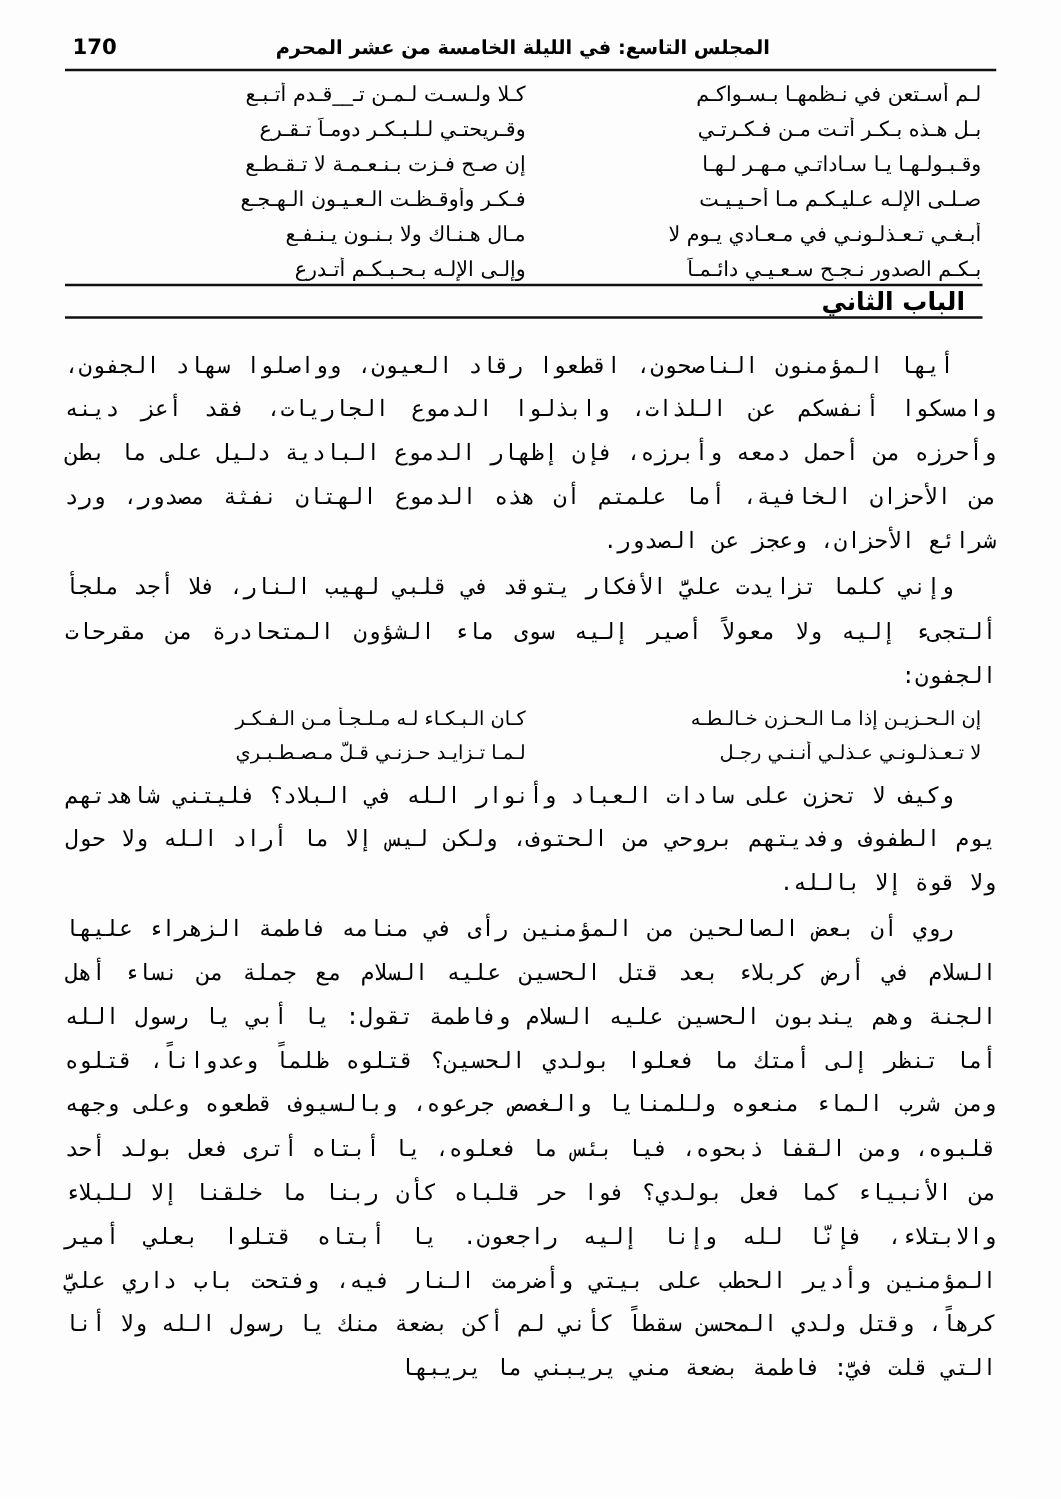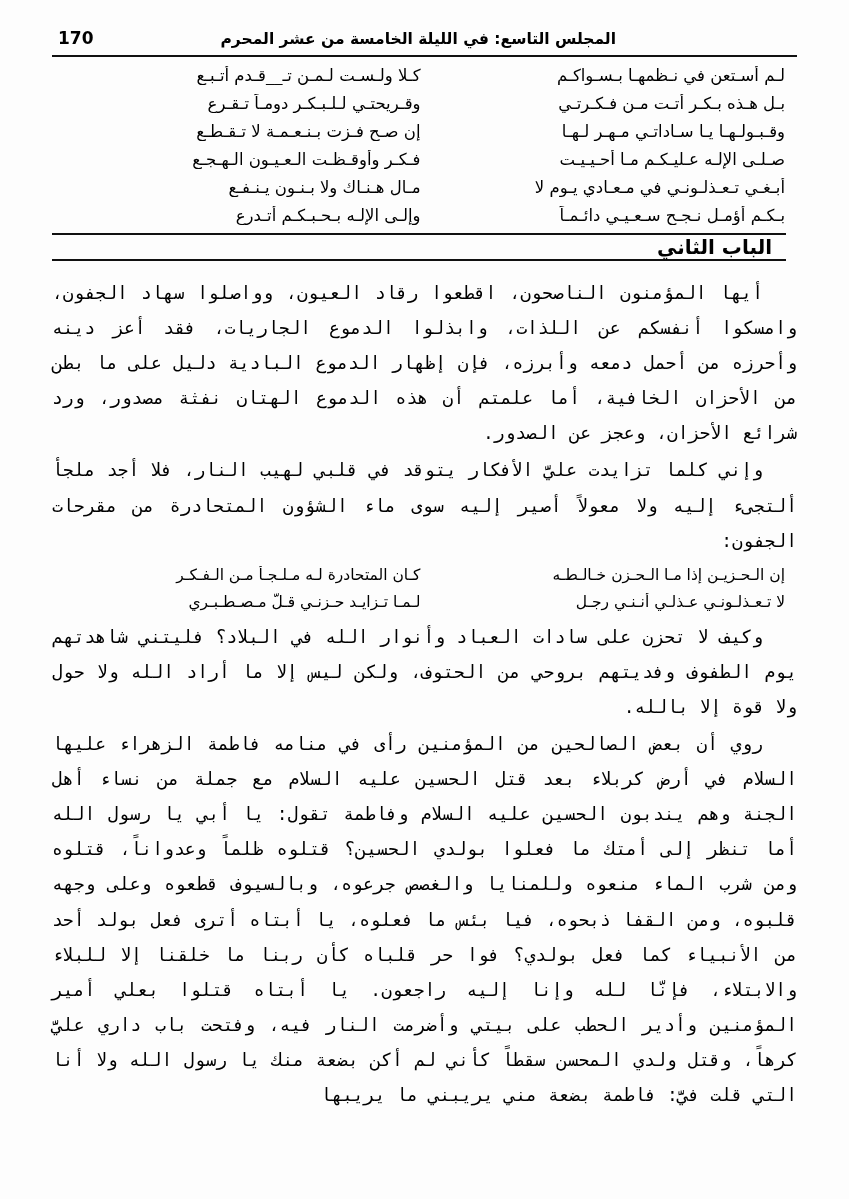--- a/index.html
+++ b/index.html
@@ -79,21 +79,21 @@
   }
   .poem .poem-line:last-child {
     margin-bottom: 2px;
   }
 
   
   .chapter-band {
     margin-bottom: 4px;
     display: flex;
     flex-direction: row;
-    align-items: center;
+    align-items: flex-start;
     direction: rtl;
     height: 40px;
   }
   .chapter-bar {
     width: 11px;
     background: #151515;
     flex: 0 0 auto;
   }
   .chapter-title-wrap {
     flex: 1 1 auto;
@@ -159,41 +159,41 @@
     </div>
     <div class="poem-line">
       <div class="hemistich right">صـلـى الإلـه عـليـكـم مـا أحـيـيـت</div>
       <div class="hemistich left">فـكـر وأوقـظـت الـعـيـون الـهـجـع</div>
     </div>
     <div class="poem-line">
       <div class="hemistich right">أبـغـي تـعـذلـونـي في مـعـادي يـوم لا</div>
       <div class="hemistich left">مـال هـنـاك ولا بـنـون يـنـفـع</div>
     </div>
     <div class="poem-line">
-      <div class="hemistich right">بـكـم أؤمـل نـجـح سـعـيـي دائـمـاً</div>
+      <div class="hemistich right">بـكـم الصدور نـجـح سـعـيـي دائـمـاً</div>
       <div class="hemistich left">وإلـى الإلـه بـحـبـكـم أتـدرع</div>
     </div>
   </div>
 
   <div class="chapter-band">
     <div class="chapter-bar"></div>
     <div class="chapter-title-wrap">
       <span class="chapter-title">الباب الثاني</span>
     </div>
   </div>
 
   <div class="prose">
     <p>أيها المؤمنون الناصحون، اقطعوا رقاد العيون، وواصلوا سهاد الجفون، وامسكوا أنفسكم عن اللذات، وابذلوا الدموع الجاريات، فقد أعز دينه وأحرزه من أحمل دمعه وأبرزه، فإن إظهار الدموع البادية دليل على ما بطن من الأحزان الخافية، أما علمتم أن هذه الدموع الهتان نفثة مصدور، ورد شرائع الأحزان، وعجز عن الصدور.</p>
     <p>وإني كلما تزايدت عليَّ الأفكار يتوقد في قلبي لهيب النار، فلا أجد ملجأ ألتجىء إليه ولا معولاً أصير إليه سوى ماء الشؤون المتحادرة من مقرحات الجفون:</p>
   </div>
 
   <div class="poem inline">
     <div class="poem-line">
       <div class="hemistich right">إن الـحـزيـن إذا مـا الـحـزن خـالـطـه</div>
-      <div class="hemistich left">كـان المتحادرة لـه مـلـجـأ مـن الـفـكـر</div>
+      <div class="hemistich left">كـان الـبـكـاء لـه مـلـجـأ مـن الـفـكـر</div>
     </div>
     <div class="poem-line">
       <div class="hemistich right">لا تـعـذلـونـي عـذلـي أنـنـي رجـل</div>
       <div class="hemistich left">لـمـا تـزايـد حـزنـي قـلّ مـصـطـبـري</div>
     </div>
   </div>
 
   <div class="prose">
     <p>وكيف لا تحزن على سادات العباد وأنوار الله في البلاد؟ فليتني شاهدتهم يوم الطفوف وفديتهم بروحي من الحتوف، ولكن ليس إلا ما أراد الله ولا حول ولا قوة إلا بالله.</p>
     <p class="gap">روي أن بعض الصالحين من المؤمنين رأى في منامه فاطمة الزهراء عليها السلام في أرض كربلاء بعد قتل الحسين عليه السلام مع جملة من نساء أهل الجنة وهم يندبون الحسين عليه السلام وفاطمة تقول: يا أبي يا رسول الله أما تنظر إلى أمتك ما فعلوا بولدي الحسين؟ قتلوه ظلماً وعدواناً، قتلوه ومن شرب الماء منعوه وللمنايا والغصص جرعوه، وبالسيوف قطعوه وعلى وجهه قلبوه، ومن القفا ذبحوه، فيا بئس ما فعلوه، يا أبتاه أترى فعل بولد أحد من الأنبياء كما فعل بولدي؟ فوا حر قلباه كأن ربنا ما خلقنا إلا للبلاء والابتلاء، فإنّا لله وإنا إليه راجعون. يا أبتاه قتلوا بعلي أمير المؤمنين وأدير الحطب على بيتي وأضرمت النار فيه، وفتحت باب داري عليَّ كرهاً، وقتل ولدي المحسن سقطاً كأني لم أكن بضعة منك يا رسول الله ولا أنا التي قلت فيَّ: فاطمة بضعة مني يريبني ما يريبها</p>

